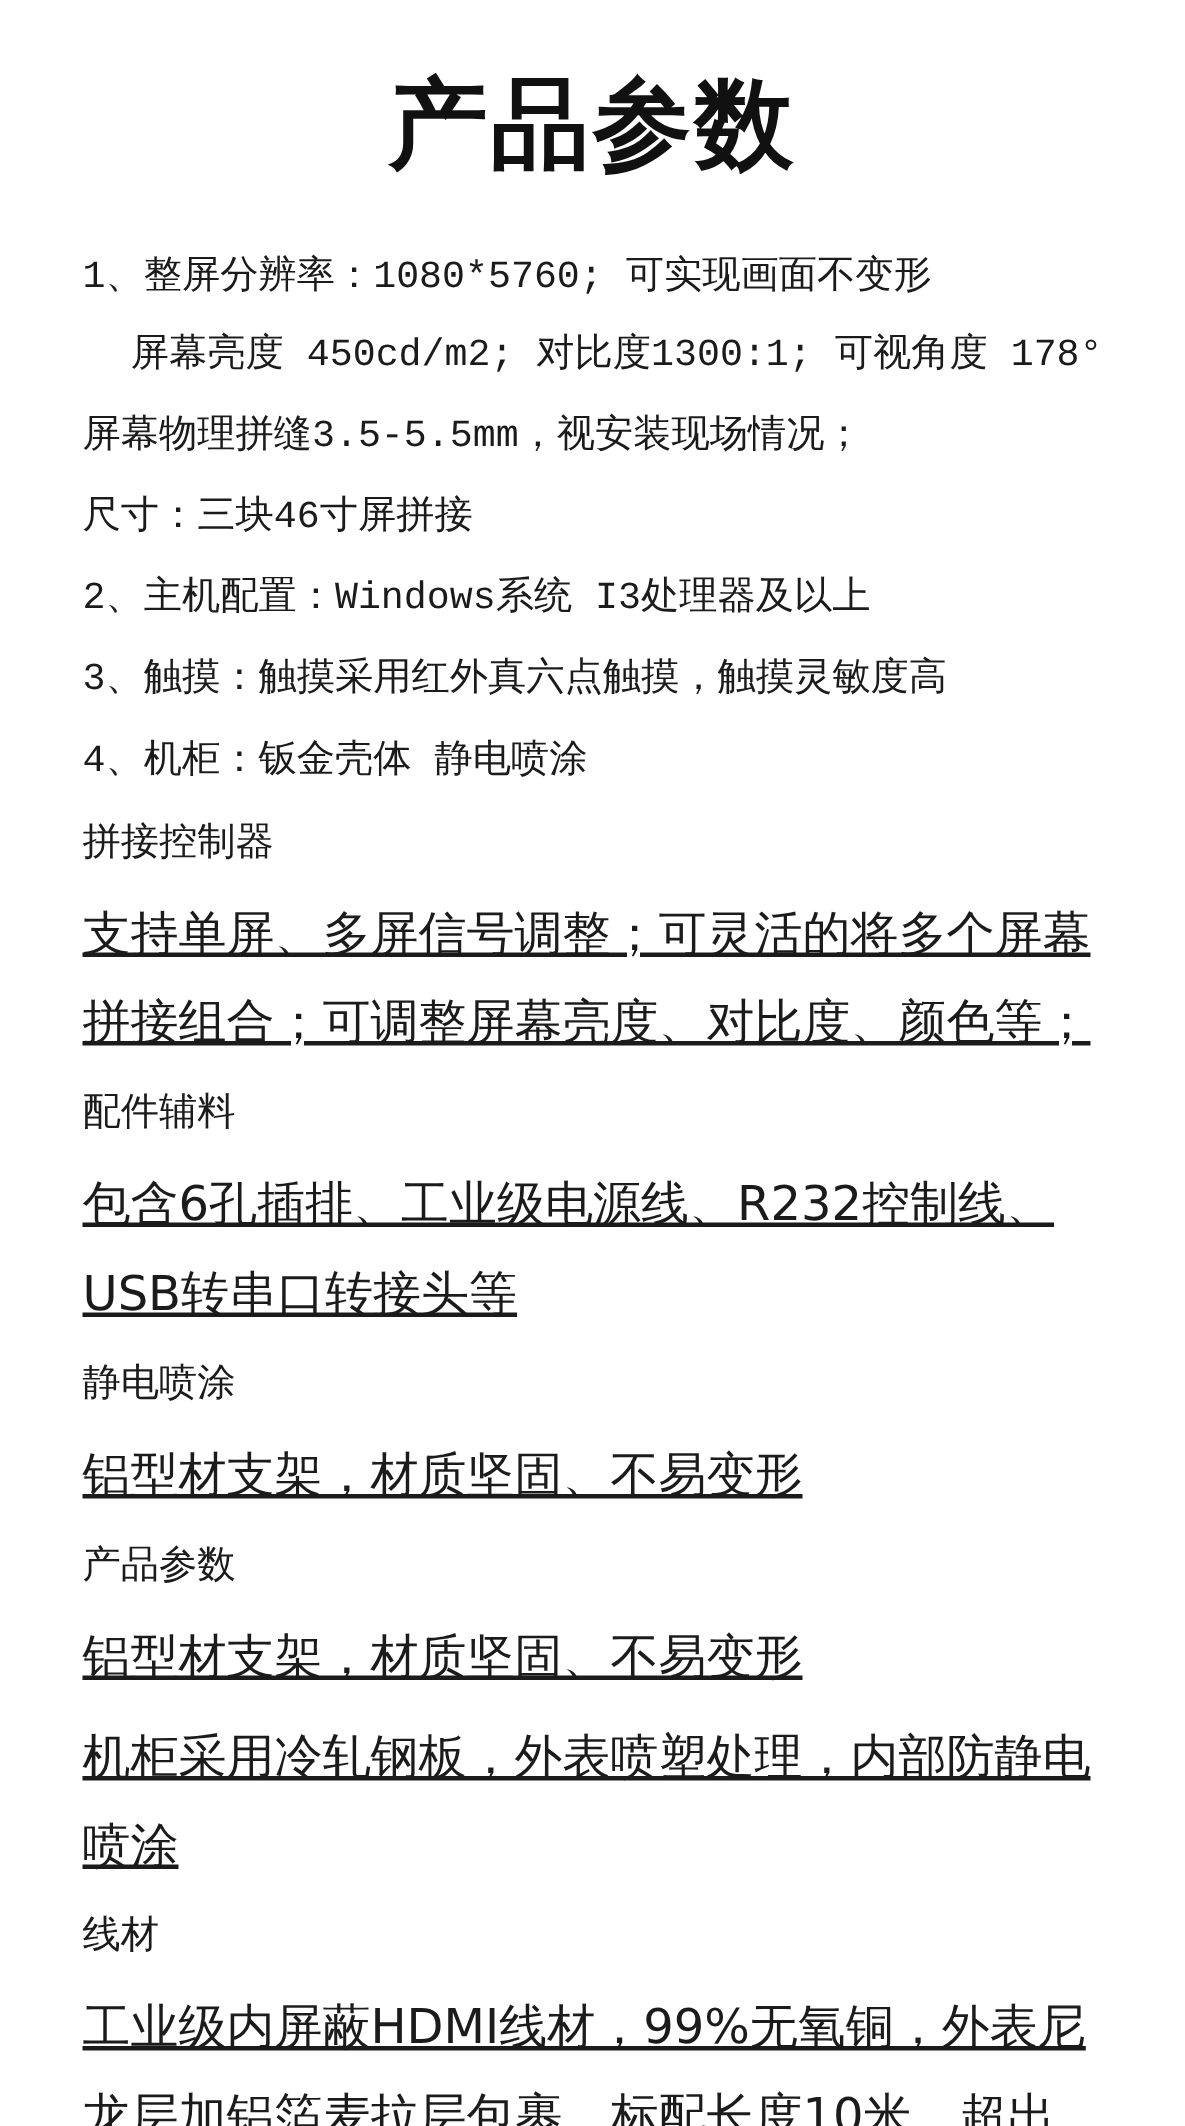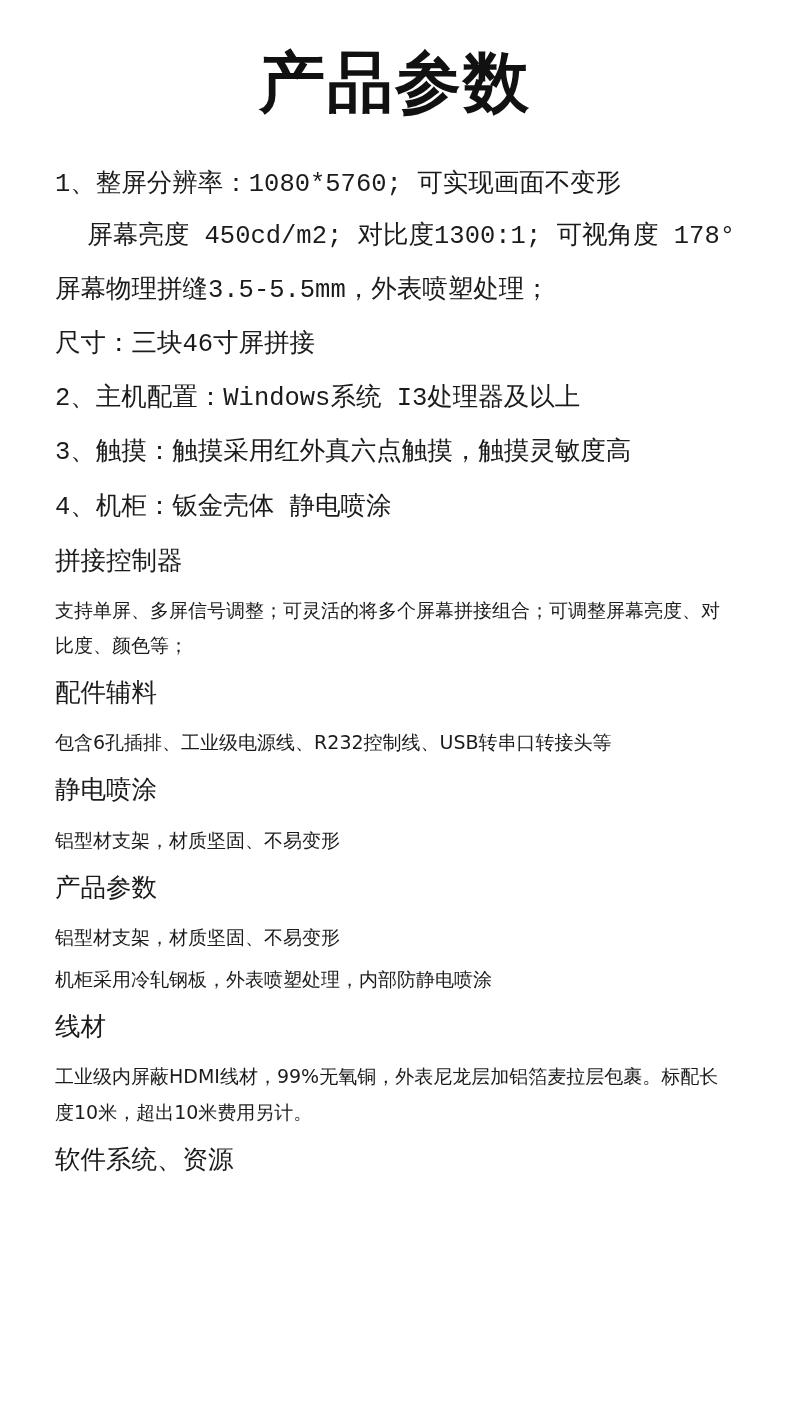--- a/index.html
+++ b/index.html
@@ -47,38 +47,39 @@
   }
   .line.indent {
     padding-left: 28px;
     margin-top: -2px;
     text-align: right;
   }
   .line.heading {
     margin-top: 8px;
   }
   .wrap-line {
-    font-size: 19px;
+    font-size: 32px;
     line-height: 1.85;
     color: #1b1b1b;
     margin: 0 0 7px 0;
     white-space: pre-wrap;
+    text-decoration: underline;
   }
 </style>
 </head>
 <body>
 
 <div class="page">
 
   <h1 class="title">产品参数</h1>
 
   <div class="body-block">
     <p class="line">1、整屏分辨率：1080*5760; 可实现画面不变形</p>
     <p class="line indent">屏幕亮度 450cd/m2; 对比度1300:1; 可视角度 178°</p>
-    <p class="line">屏幕物理拼缝3.5-5.5mm，外表喷塑处理；</p>
+    <p class="line">屏幕物理拼缝3.5-5.5mm，视安装现场情况；</p>
     <p class="line">尺寸：三块46寸屏拼接</p>
     <p class="line">2、主机配置：Windows系统 I3处理器及以上</p>
     <p class="line">3、触摸：触摸采用红外真六点触摸，触摸灵敏度高</p>
     <p class="line">4、机柜：钣金壳体 静电喷涂</p>
 
     <p class="line heading">拼接控制器</p>
     <p class="wrap-line">支持单屏、多屏信号调整；可灵活的将多个屏幕拼接组合；可调整屏幕亮度、对比度、颜色等；</p>
 
     <p class="line heading">配件辅料</p>
     <p class="wrap-line">包含6孔插排、工业级电源线、R232控制线、USB转串口转接头等</p>

